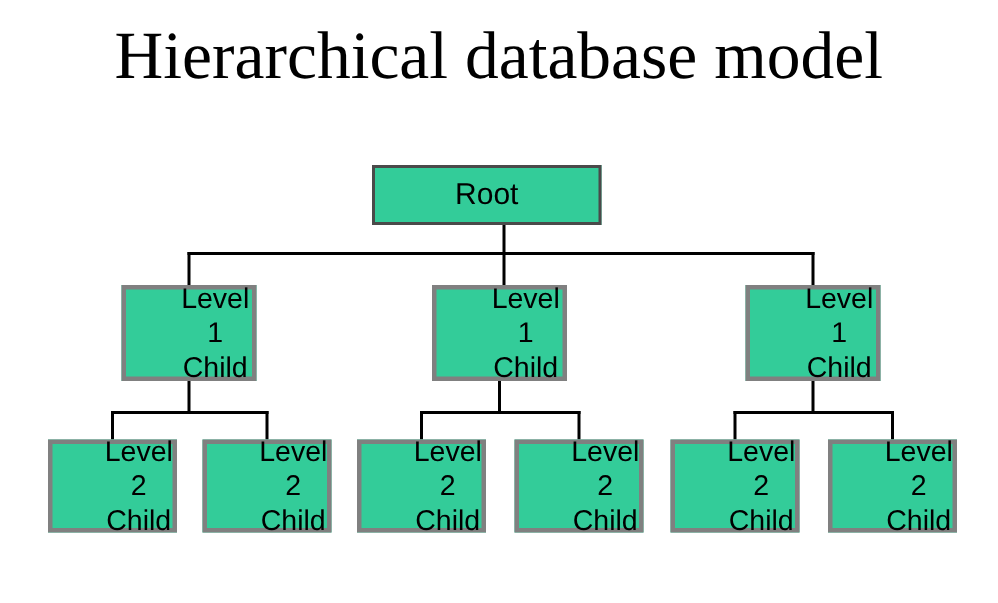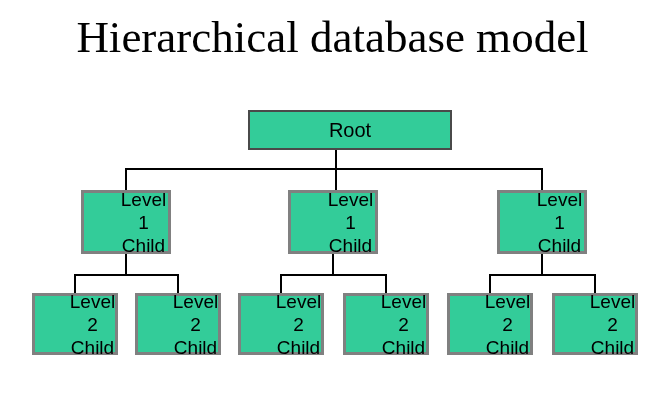--- a/index.html
+++ b/index.html
@@ -78,21 +78,21 @@
   <div class="vline" style="left:332px;top:254px;height:20px"></div>
   <div class="hline" style="left:280px;top:274px;width:107px"></div>
   <div class="vline" style="left:280px;top:274px;height:19px"></div>
   <div class="vline" style="left:385px;top:274px;height:19px"></div>
 
   <div class="vline" style="left:541px;top:254px;height:20px"></div>
   <div class="hline" style="left:489px;top:274px;width:107px"></div>
   <div class="vline" style="left:489px;top:274px;height:19px"></div>
   <div class="vline" style="left:594px;top:274px;height:19px"></div>
 
-  <div class="node root" style="left:248px;top:110px;width:204px;height:40px">
+  <div class="node root" style="left:248px;top:110px;width:153px;height:40px">
     <span>Root</span>
   </div>
 
   <div class="node child" style="left:81px;top:190px;width:90px;height:64px">
     <span>Level 1</span>
     <span>Child</span>
   </div>
   <div class="node child" style="left:288px;top:190px;width:90px;height:64px">
     <span>Level 1</span>
     <span>Child</span>

